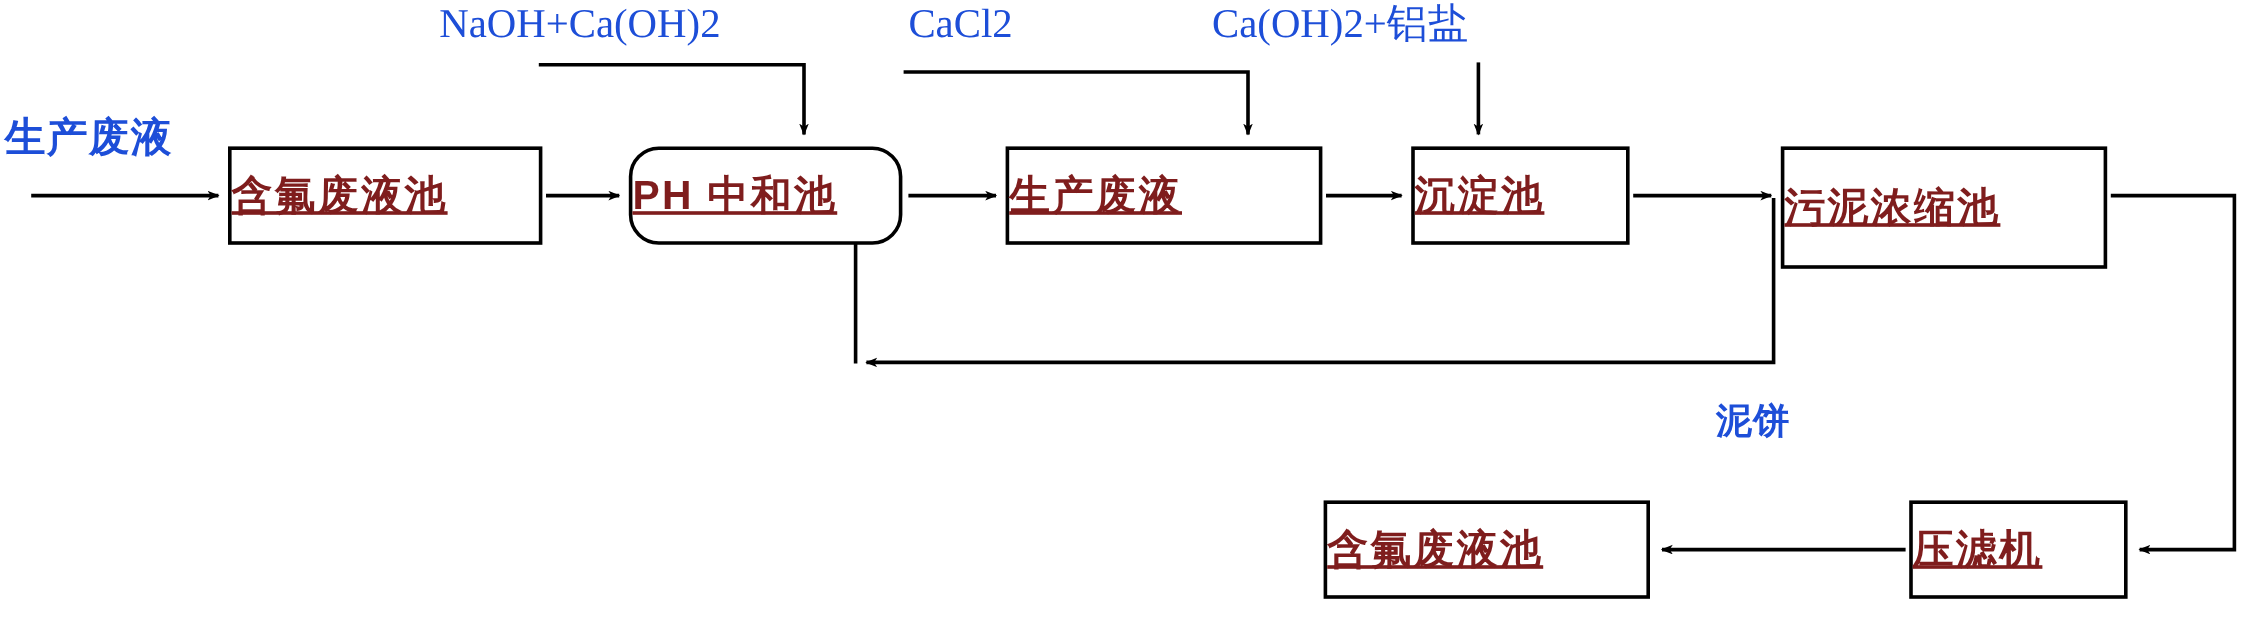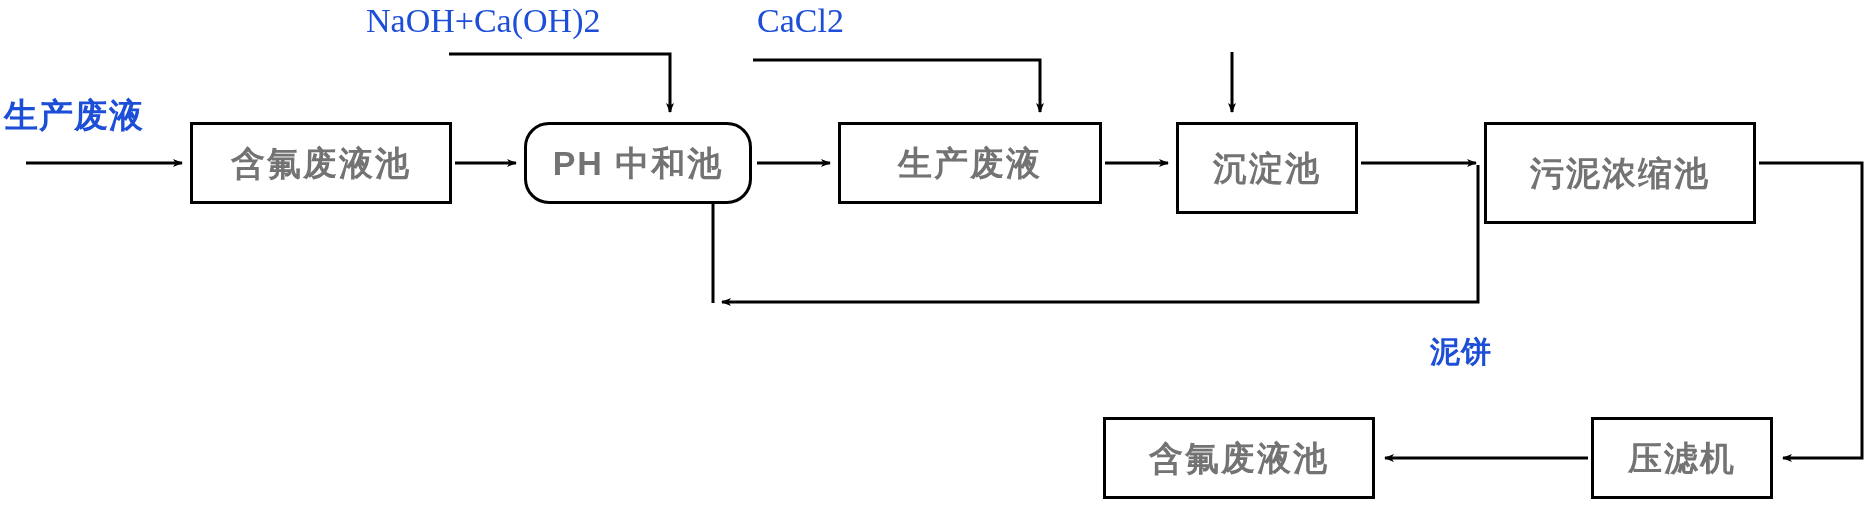--- a/index.html
+++ b/index.html
@@ -22,25 +22,26 @@
     width: 1872px;
     height: 520px;
   }
   .node {
     position: absolute;
     box-sizing: border-box;
     border: 3px solid #000000;
     background: #ffffff;
     display: flex;
     align-items: center;
-    justify-content: center;
-    color: #737373;
+    justify-content: flex-start;
+    color: #7f1d1d;
     font-weight: 700;
     letter-spacing: 2px;
     white-space: nowrap;
+    text-decoration: underline;
   }
   .node-label {
     display: block;
     line-height: 1;
   }
   .free-label {
     position: absolute;
     color: #1d4ed8;
     white-space: nowrap;
     line-height: 1;
@@ -101,36 +102,37 @@
 
     </g>
   </svg>
 
   <div class="free-label cjk-label" style="left:4px; top:98px; font-size:34px;">生产废液</div>
 
   <div class="free-label serif-label" style="left:366px; top:4px; font-size:34px;">NaOH+Ca(OH)2</div>
 
   <div class="free-label serif-label" style="left:757px; top:4px; font-size:34px;">CaCl2</div>
 
+  <div class="free-label serif-label" style="left:1010px; top:4px; font-size:34px;">Ca(OH)2+铝盐</div>
 
   <div class="free-label cjk-label" style="left:1430px; top:337px; font-size:30px;text-align:right;">泥饼</div>
 
   <div class="node" style="left:190px; top:122px; width:262px; height:82px; font-size:34px;">
     <span class="node-label">含氟废液池</span>
   </div>
 
   <div class="node" style="left:524px; top:122px; width:228px; height:82px; font-size:34px;border-radius:25px;">
     <span class="node-label">PH 中和池</span>
   </div>
 
   <div class="node" style="left:838px; top:122px; width:264px; height:82px; font-size:34px;">
     <span class="node-label">生产废液</span>
   </div>
 
-  <div class="node" style="left:1176px; top:122px; width:182px; height:92px; font-size:34px;">
+  <div class="node" style="left:1176px; top:122px; width:182px; height:82px; font-size:34px;">
     <span class="node-label">沉淀池</span>
   </div>
 
   <div class="node" style="left:1484px; top:122px; width:272px; height:102px; font-size:34px;">
     <span class="node-label">污泥浓缩池</span>
   </div>
 
   <div class="node" style="left:1103px; top:417px; width:272px; height:82px; font-size:34px;">
     <span class="node-label">含氟废液池</span>
   </div>

